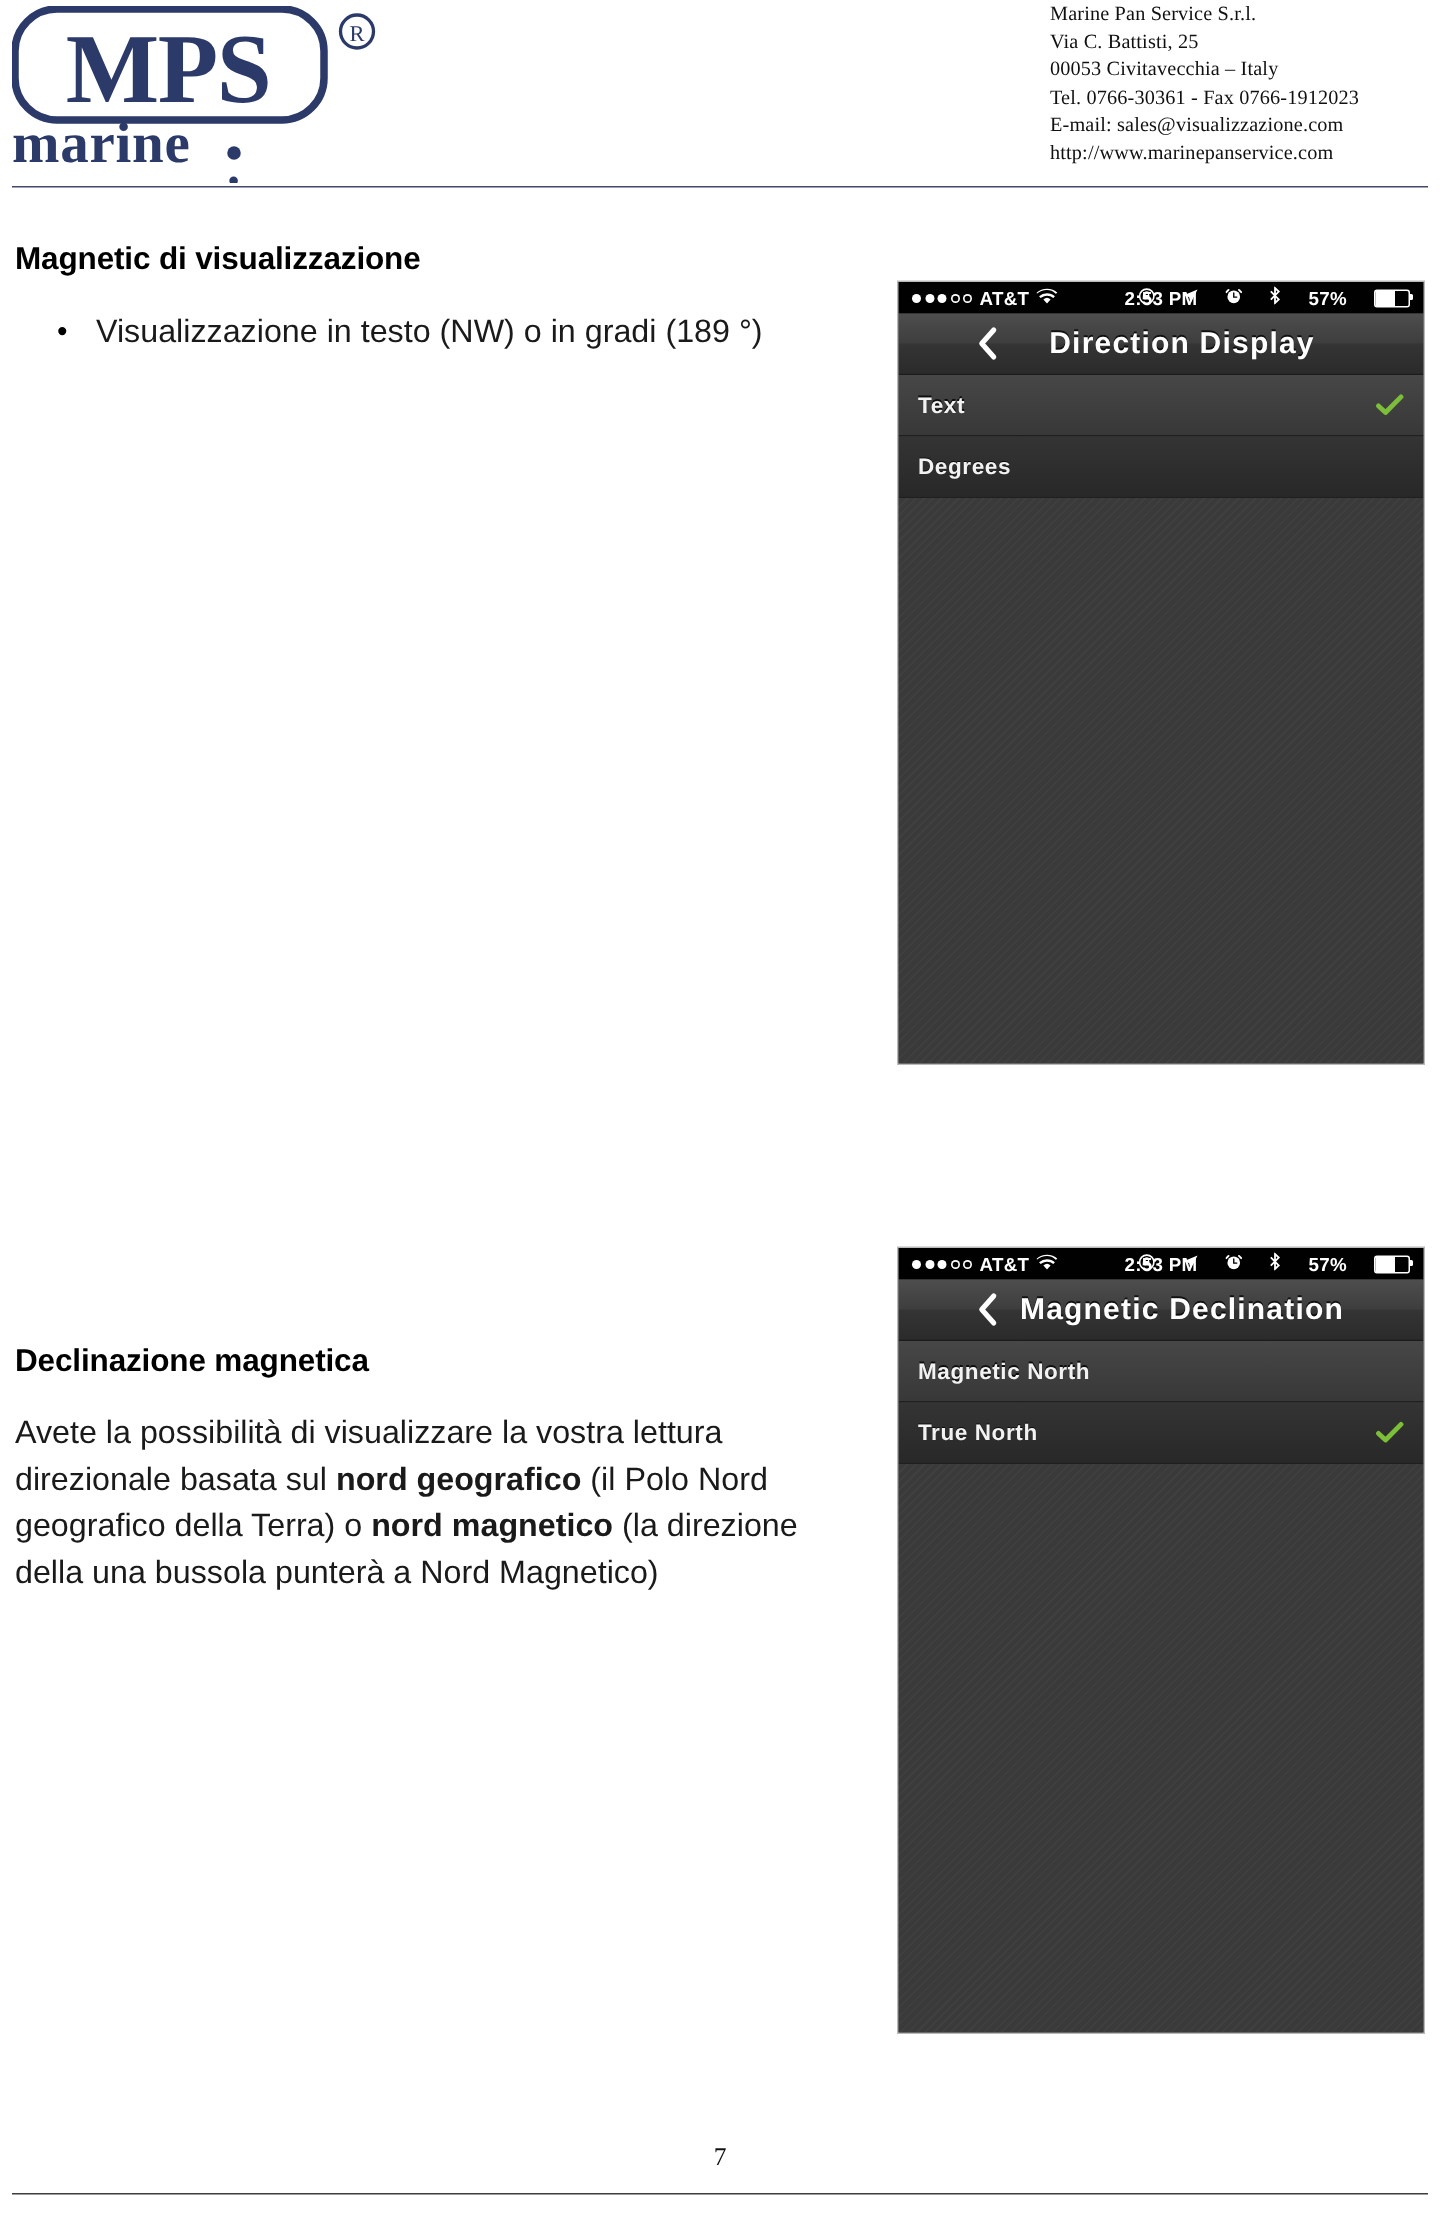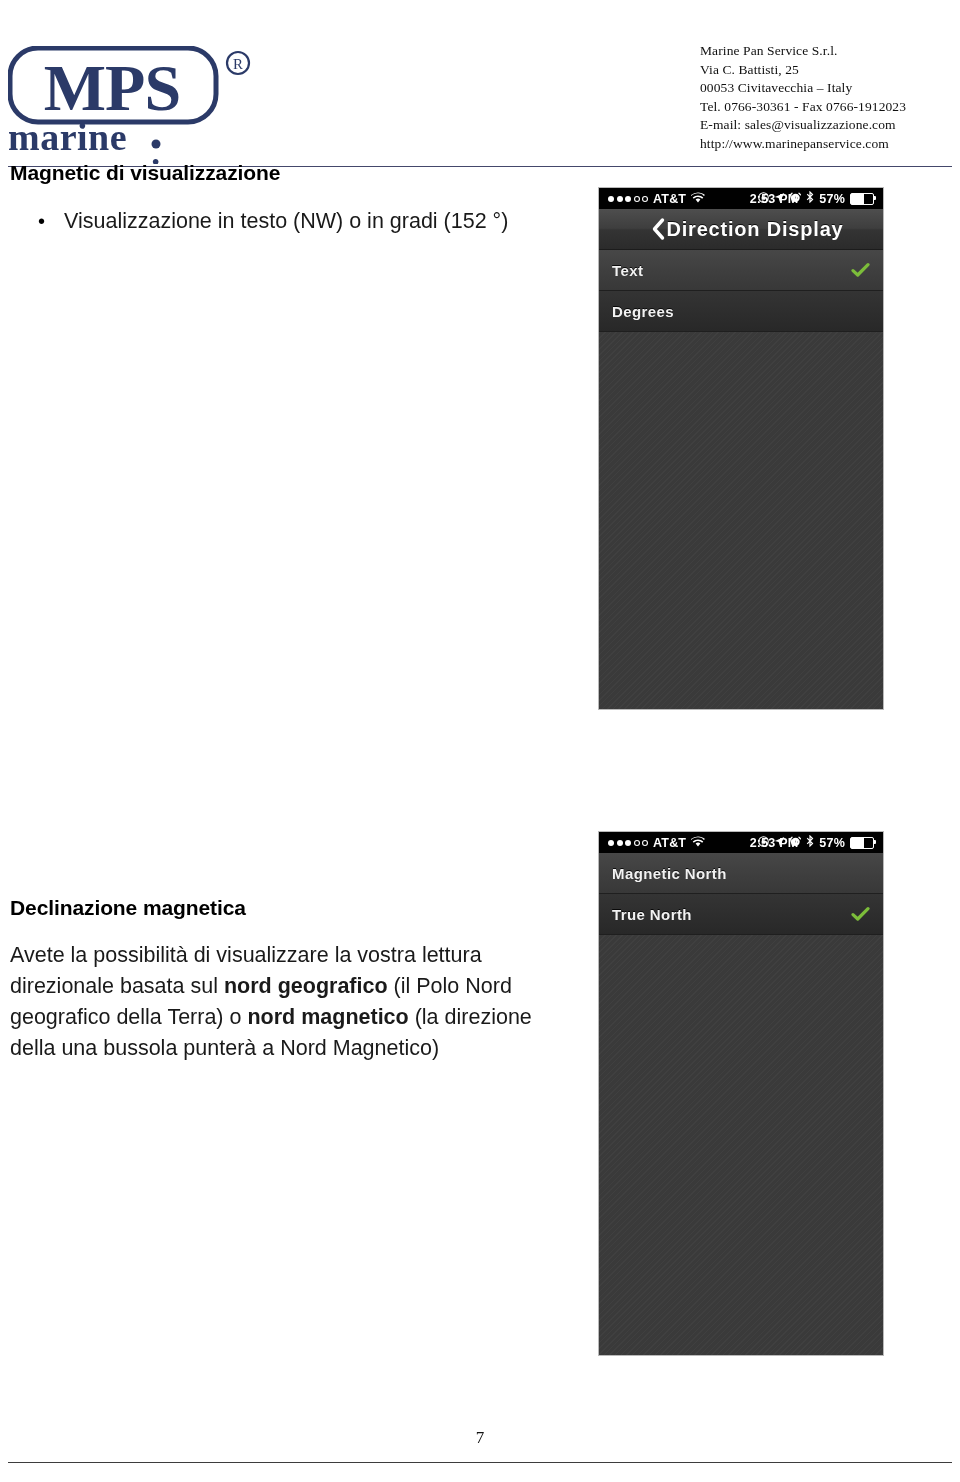--- a/index.html
+++ b/index.html
@@ -12,21 +12,21 @@
     height: 1482px;
     position: relative;
     font-family: "Liberation Sans", sans-serif;
     overflow: hidden;
   }
 
   
   #letterhead {
     position: absolute;
     left: 0; top: 0;
-    width: 960px; height: 128px; margin-top: 42px;
+    width: 960px; height: 128px;
   }
   #logo-block {
     position: absolute;
     left: 8px; top: 4px;
     width: 300px; height: 118px;
   }
   .logo-svg { display: block; }
 
   #address-block {
     position: absolute;
@@ -105,21 +105,21 @@
   #footer-rule {
     position: absolute;
     left: 8px; top: 1462px;
     width: 944px; height: 0;
     border-top: 1.4px solid #3d3d3d;
   }
 
   
   .phone-shot {
     position: absolute;
-    width: 284px;
+    width: 350px;
     background: #3b3b3b;
     overflow: hidden;
     box-shadow: 0 0 0 1px #b9b9b9;
   }
   #phone-shot-1 { left: 599px; top: 188px; height: 521px; }
   #phone-shot-2 { left: 599px; top: 832px; height: 523px; }
 
   .status-bar {
     height: 21px;
     background: #010101;
@@ -133,21 +133,21 @@
   }
   .sb-dots { display: flex; align-items: center; gap: 2.5px; margin-right: 5px; }
   .sb-dot {
     width: 6px; height: 6px; border-radius: 50%;
     background: #fff;
   }
   .sb-dot.hollow { background: transparent; box-shadow: inset 0 0 0 1.1px #fff; }
   .sb-carrier { font-size: 12.5px; font-weight: bold; margin-right: 5px; }
   .sb-wifi { margin-right: auto; display:inline-block; }
   .sb-time { position: absolute; left: 0; width: 350px; text-align: center; font-size: 12.5px; font-weight: bold; pointer-events: none; }
-  .sb-right { display: flex; align-items: center; gap: 5px; margin-left: auto; }
+  .sb-right { display: flex; align-items: center; gap: 18px; margin-left: auto; }
   .sb-pct { font-size: 12.5px; font-weight: bold; }
   .battery {
     width: 22px; height: 10px;
     border: 1.2px solid #fff;
     border-radius: 2px;
     position: relative;
     display: inline-block;
   }
   .battery::after {
     content: "";
@@ -255,21 +255,21 @@
 
   <div id="header-rule"></div>
 </div>
 
 <div id="doc-body">
 
   <div class="sec-heading" id="heading-direzione">Magnetic di visualizzazione</div>
 
   <div id="bullet-row">
     <div id="bullet-dot">•</div>
-    <div id="bullet-text">Visualizzazione in testo (NW) o in gradi (152 °)</div>
+    <div id="bullet-text">Visualizzazione in testo (NW) o in gradi (189 °)</div>
   </div>
 
   <div class="sec-heading" id="heading-declinazione">Declinazione magnetica</div>
 
   <div id="paragraph-declinazione"><span>Avete la possibilità di visualizzare la vostra lettura direzionale basata sul </span><b>nord geografico</b><span> (il Polo Nord geografico della Terra) o </span><b>nord magnetico</b><span> (la direzione della una bussola punterà a Nord Magnetico)</span></div>
 
   <div id="page-number">7</div>
   <div id="footer-rule"></div>
 </div>
 
@@ -396,20 +396,28 @@
             <path d="M1.2 3.2 6.5 8.6 4 11V1l2.5 2.4L1.2 8.8"></path>
           </svg>
         </span>
         <span class="sb-pct">57%</span>
         <span class="battery">
             <i style="width: 57%;"></i>
           </span>
       </span>
     </div>
 
+    <div class="nav-bar">
+      <div class="nav-back">
+        <svg width="15" height="24" viewBox="0 0 15 24" fill="none" stroke="#ffffff" stroke-width="3.4" stroke-linecap="round" stroke-linejoin="round">
+          <path d="M11.5 3 3.5 12l8 9"></path>
+        </svg>
+      </div>
+      <div class="nav-title">Magnetic Declination</div>
+    </div>
 
     <div class="opt-row light">
       <span class="opt-label">Magnetic North</span>
     </div>
 
     <div class="opt-row dark">
       <span class="opt-label">True North</span>
       <span class="opt-check">
         <svg width="19" height="16" viewBox="0 0 19 16" fill="none" stroke="#7cbd3a" stroke-width="3.2" stroke-linecap="round" stroke-linejoin="round">
           <path d="M2 8.6 6.7 13 17 2.6"></path>

